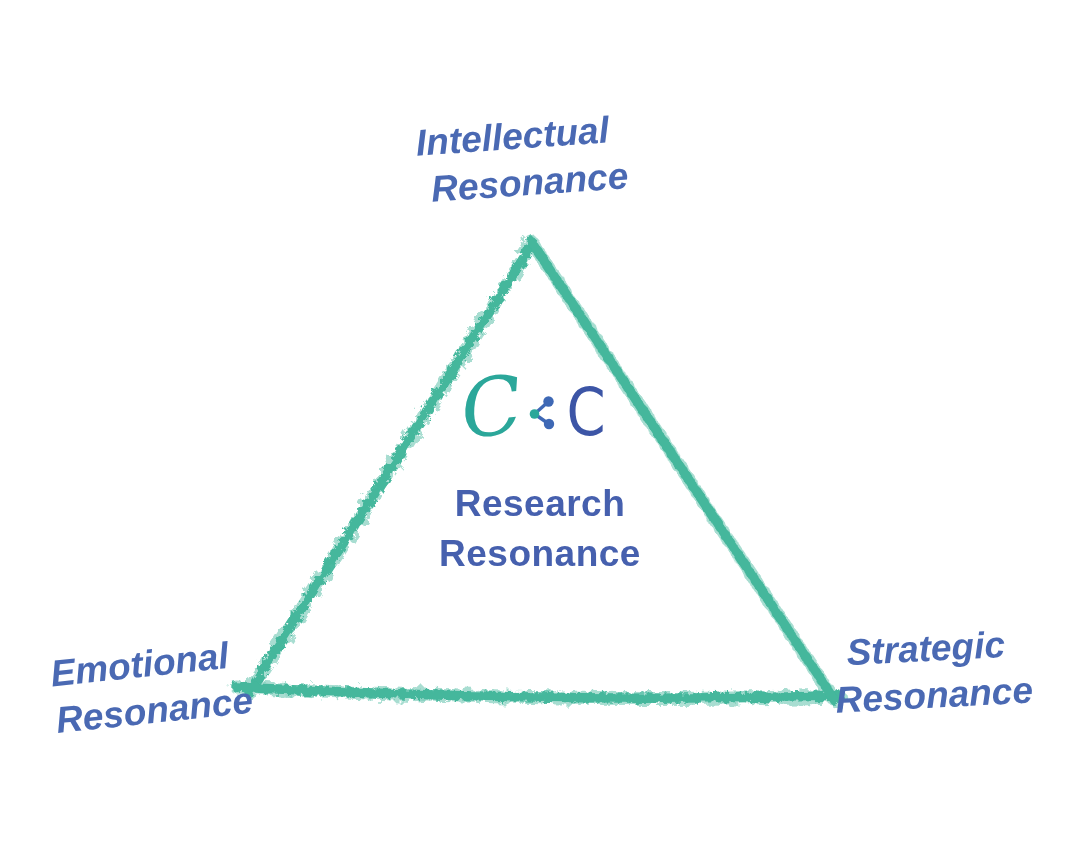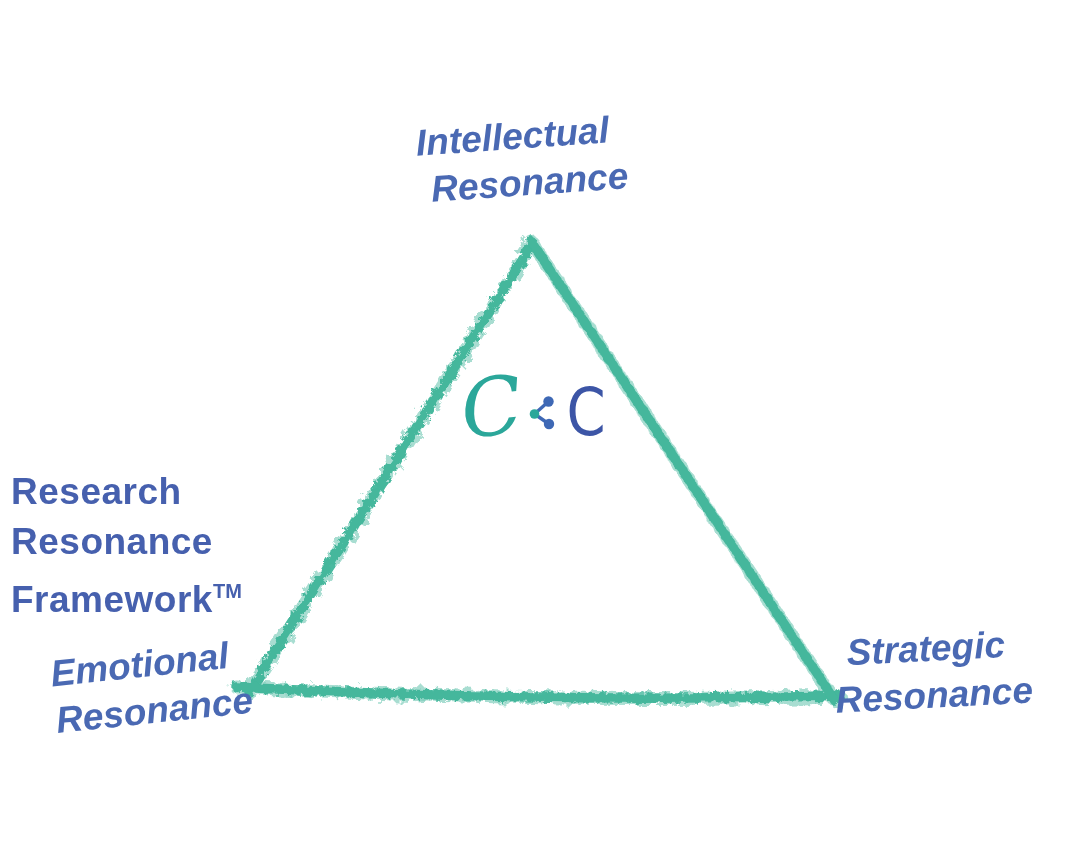--- a/index.html
+++ b/index.html
@@ -31,24 +31,23 @@
     transform:rotate(-7deg);
   }
   .logo-icon{margin:16px 3px 0 4px;display:block;}
   .logo-c{
     font-family:"DejaVu Sans",sans-serif;font-size:66px;line-height:1;
     color:#3C55A6;transform:scaleX(0.85);margin-top:10px;display:inline-block;
   }
 
   
   .title{
-    position:absolute;left:0;right:0;top:467px;text-align:left;
+    position:absolute;left:0;right:0;top:479px;text-align:center;
     color:#4660AE;font-weight:bold;font-size:37px;line-height:50px;
     letter-spacing:0.5px;
-    margin-left:11px;
   }
   .title .tl{display:block;}
   .title sup{font-size:20px;font-weight:bold;position:relative;top:-1px;letter-spacing:0px;}
 </style>
 </head>
 <body>
 
 <div class="stage">
 
   <svg class="tri-svg" viewBox="0 0 1080 867" aria-hidden="true">
@@ -99,16 +98,15 @@
       <circle cx="8.5" cy="21" r="4.8" fill="#2BA79A"></circle>
       <circle cx="22.5" cy="8.5" r="5.2" fill="#3E68B5"></circle>
       <circle cx="23" cy="31" r="5.2" fill="#3E68B5"></circle>
     </svg>
     <span class="logo-c">C</span>
   </div>
 
   <div class="title">
     <span class="tl">Research</span>
     <span class="tl">Resonance</span>
-    <span class="tl"><span>Framework</span><sup>TM</sup></span>
   </div>
 
 </div>
 
 </body></html>

